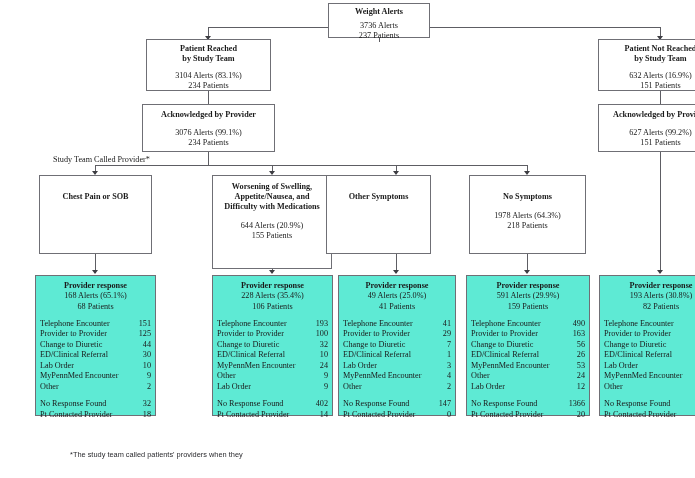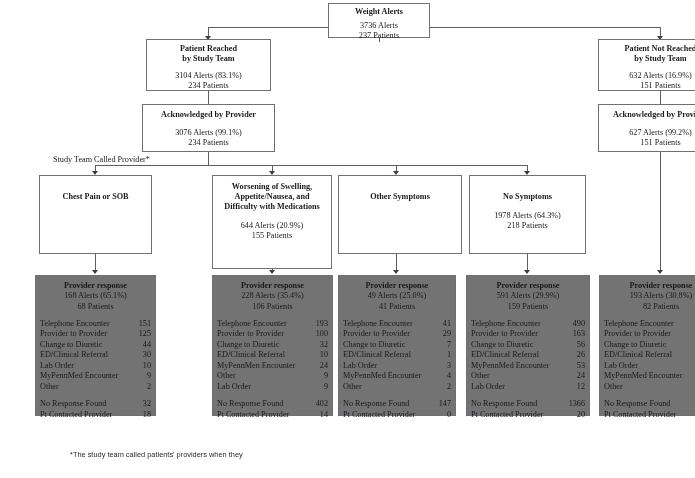--- a/index.html
+++ b/index.html
@@ -40,21 +40,21 @@
     font-size: 8.2px;
     line-height: 1.25;
   }
   .node .stats div { white-space: nowrap; }
 
   
   .resp {
     position: absolute;
     box-sizing: border-box;
     border: 1px solid #6f6f75;
-    background: #737373;
+    background: #5eead4;
     z-index: 3;
     font-size: 8.2px;
     padding: 5px 4px 5px 4px;
   }
   .resp .head {
     text-align: center;
     line-height: 1.25;
   }
   .resp .head .hl1 { font-weight: bold; }
   .resp .rows {
@@ -214,21 +214,21 @@
       <div>Worsening of Swelling,</div>
       <div>Appetite/Nausea, and</div>
       <div>Difficulty with Medications</div>
     </div>
     <div class="stats" style="margin-top:9px;">
       <div>644 Alerts (20.9%)</div>
       <div>155 Patients</div>
     </div>
   </div>
 
-  <div class="node" style="left:306px; top:175px; width:124px; height:79px; padding-top:16px;">
+  <div class="node" style="left:294px; top:175px; width:105px; height:79px; padding-top:16px;">
     <div class="title">
       <div>Other Symptoms</div>
     </div>
   </div>
 
   <div class="node" style="left:437px; top:175px; width:117px; height:79px; padding-top:16px;">
     <div class="title">
       <div>No Symptoms</div>
     </div>
     <div class="stats" style="margin-top:9px;">

